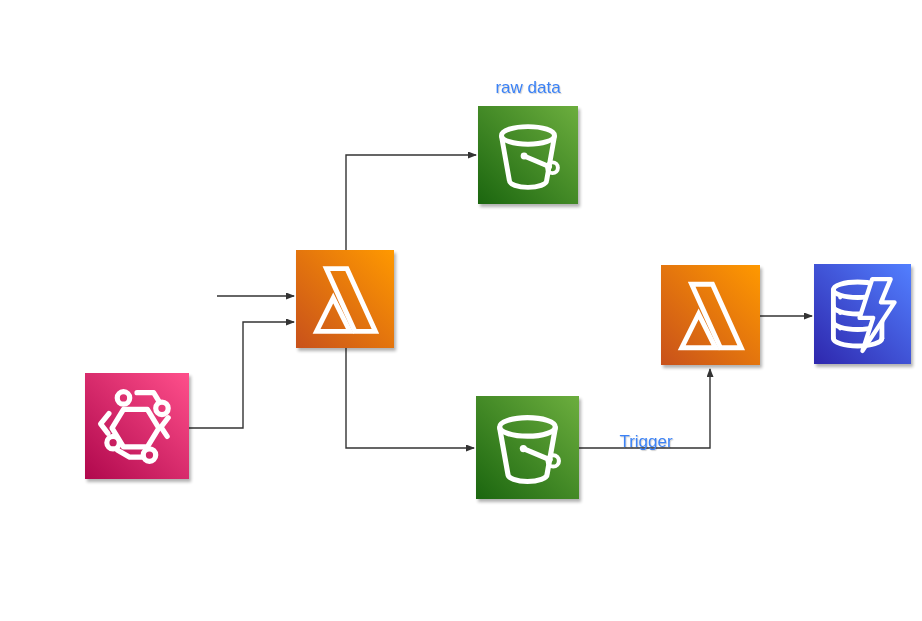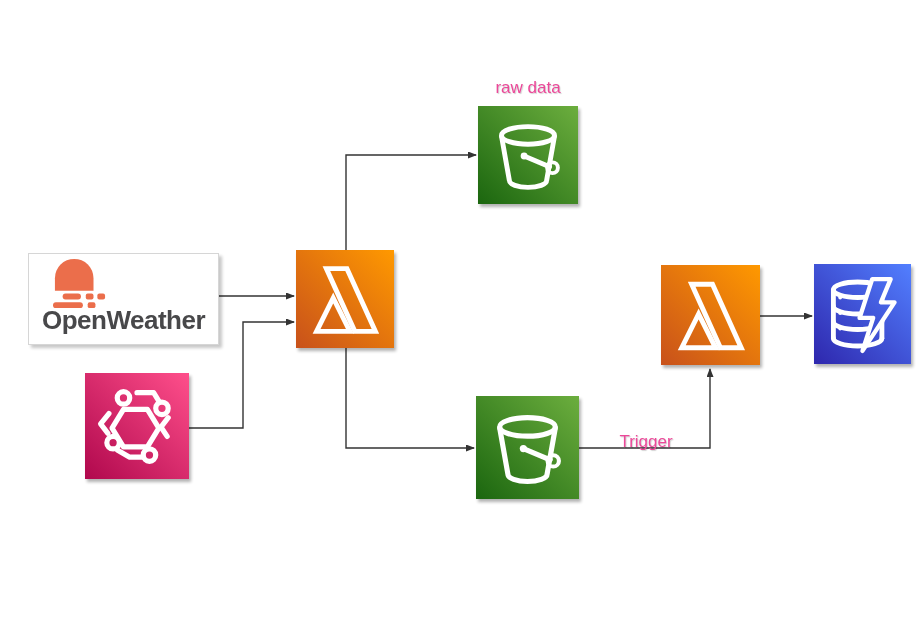--- a/index.html
+++ b/index.html
@@ -26,21 +26,21 @@
   }
 
   #node-eventbridge{left:85px;top:373px;width:104px;height:106px;}
   #node-lambda-ingest{left:296px;top:250px;width:98px;height:98px;}
   #node-s3-raw{left:478px;top:106px;width:100px;height:98px;}
   #node-s3-clean{left:476px;top:396px;width:103px;height:103px;}
   #node-lambda-process{left:661px;top:265px;width:99px;height:100px;}
   #node-dynamodb{left:814px;top:264px;width:97px;height:100px;}
 
   .diagram-label{
-    position:absolute;color:#ec4899;font-size:17px;line-height:20px;text-align:center;
+    position:absolute;color:#3b82f6;font-size:17px;line-height:20px;text-align:center;
     text-shadow:1px 1px 1px rgba(0,0,0,0.18);white-space:nowrap;
   }
   #label-raw{left:468px;top:78px;width:120px;}
   #label-clean{left:463px;top:518px;width:130px;}
   #label-trigger{left:605px;top:432px;width:82px;}
 
   #edges{position:absolute;left:0;top:0;width:922px;height:621px;pointer-events:none;}
   #edges path.edge{fill:none;stroke:#333333;stroke-width:1.4px;}
   .glyph{stroke:#FFFFFF;fill:none;stroke-width:5;}
 </style>
@@ -56,33 +56,20 @@
       </marker>
     </defs>
     <path class="edge" d="M217,296 H294" marker-end="url(#arrow)"></path>
     <path class="edge" d="M189,428 H243 V322 H294" marker-end="url(#arrow)"></path>
     <path class="edge" d="M346,250 V155 H476" marker-end="url(#arrow)"></path>
     <path class="edge" d="M346,348 V448 H474" marker-end="url(#arrow)"></path>
     <path class="edge" d="M579,448 H710 V369" marker-end="url(#arrow)"></path>
     <path class="edge" d="M760,316 H812" marker-end="url(#arrow)"></path>
   </svg>
 
-  <div class="node" id="ow-card">
-    <svg class="ow-icon" viewBox="0 0 74 56">
-      <g fill="#EB6E4B">
-        <path d="M11,36 V23 a20,20 0 0 1 40,0 V36 Z"></path>
-        <rect x="19" y="39" width="19" height="6" rx="3"></rect>
-        <rect x="43" y="39" width="8" height="6" rx="2"></rect>
-        <rect x="55" y="39" width="8" height="6" rx="2"></rect>
-        <rect x="9" y="48" width="31" height="6" rx="3"></rect>
-        <rect x="45" y="48" width="8" height="6" rx="2"></rect>
-      </g>
-    </svg>
-    <div class="ow-label">OpenWeather</div>
-  </div>
 
   <div class="node aws-square grad-evb" id="node-eventbridge">
     <svg viewBox="0 0 100 100">
       <g class="glyph" stroke-width="4.5" stroke-linejoin="round" stroke-linecap="round">
         <polygon points="37,34 60,34 71,52 60,70 37,70 26,52"></polygon>
         <circle cx="37" cy="23" r="6"></circle>
         <circle cx="74" cy="33" r="6"></circle>
         <circle cx="27" cy="66" r="6"></circle>
         <circle cx="62" cy="78" r="6"></circle>
         <path d="M50,18 L66,18 L71,26"></path>

